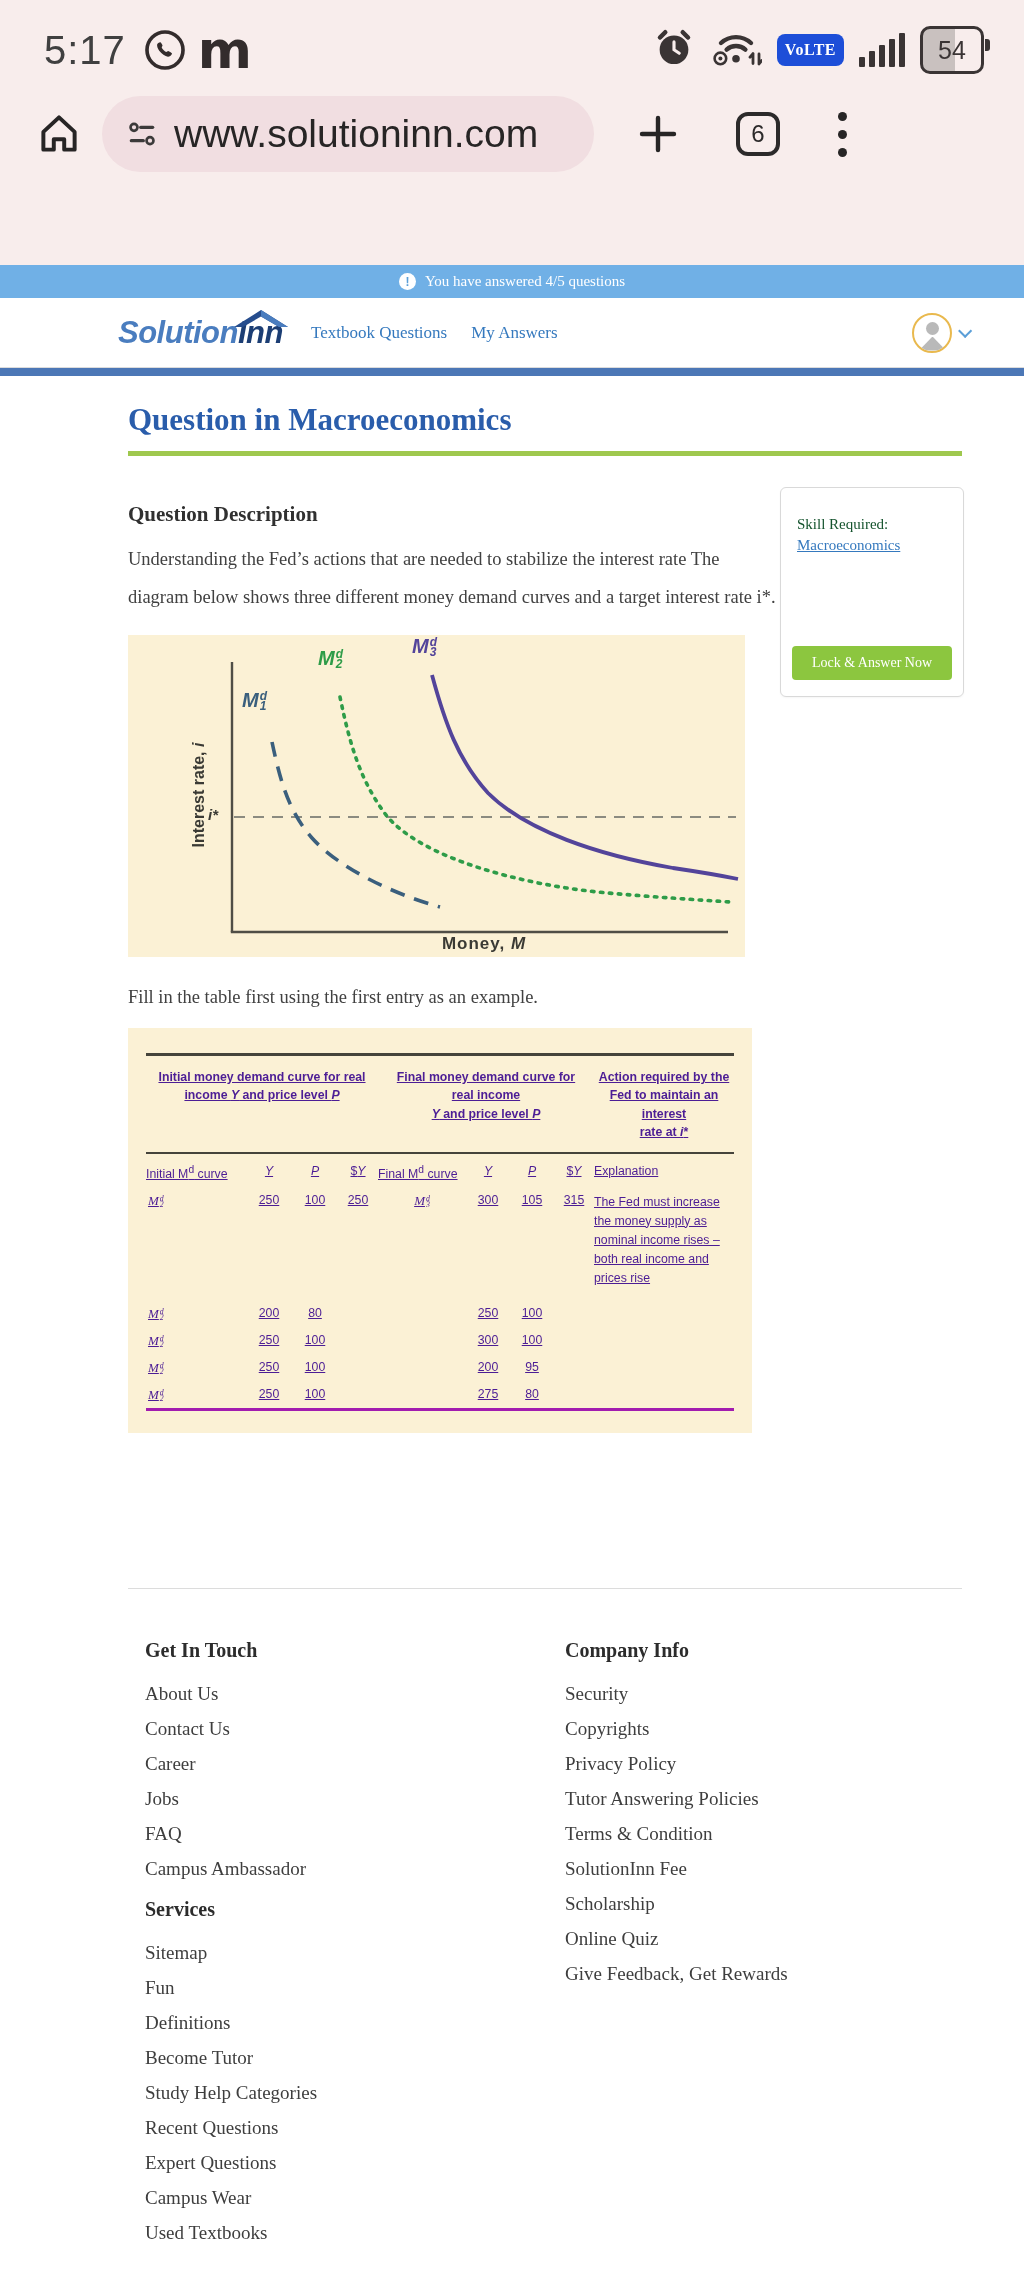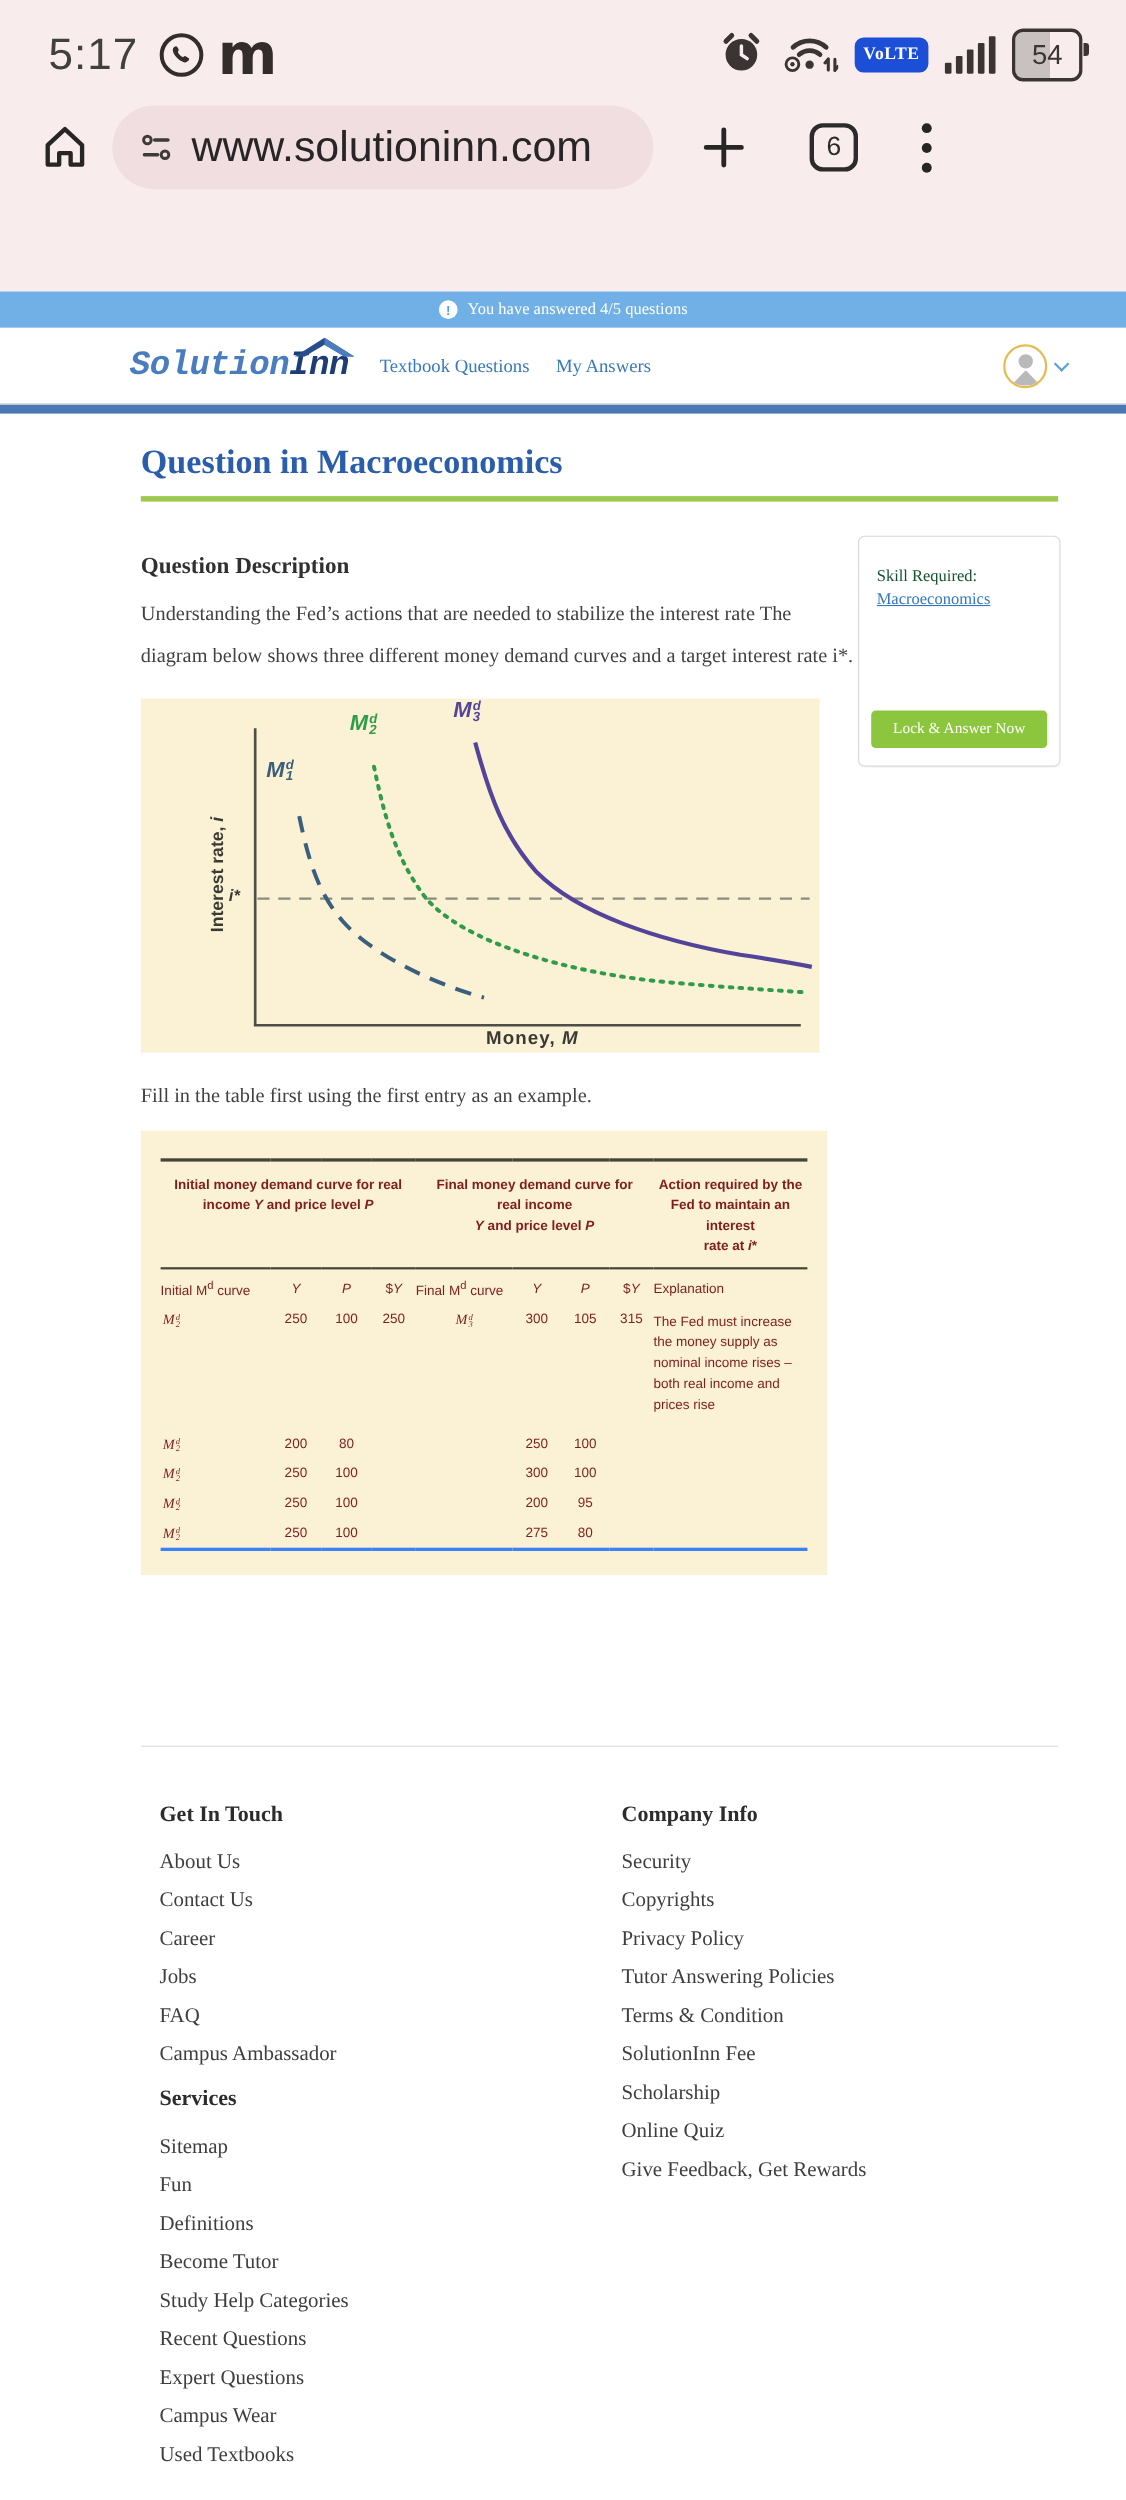--- a/index.html
+++ b/index.html
@@ -33,21 +33,21 @@
   .tabbox span { font-family:"Liberation Sans",sans-serif; font-size:24px; color:#2c2a2a; }
   .kebab { margin-left:58px; display:flex; flex-direction:column; gap:9px; }
   .kebab i { width:9px; height:9px; border-radius:50%; background:#272525; }
 
   
   .notif { height:33px; background:#70b0e6; display:flex; align-items:center; justify-content:center; gap:9px; }
   .notif .txt { color:#ffffff; font-size:15px; }
   .info-ic { width:17px; height:17px; border-radius:50%; background:#ffffff; color:#5b9fd8; font-weight:bold;
              font-family:"Liberation Sans",sans-serif; font-size:12px; display:flex; align-items:center; justify-content:center; }
   .site-header { height:69px; background:#fff; display:flex; align-items:center; padding-left:118px; }
-  .logo { position:relative; font-family:Liberation Mono, monospace; font-weight:bold; font-style:italic;
+  .logo { position:relative; font-family:Liberation Sans, sans-serif; font-weight:bold; font-style:italic;
           font-size:31px; letter-spacing:-0.5px; white-space:nowrap; }
   .logo .p1 { color:#4a7dbf; }
   .logo .p2 { color:#1c3e74; }
   .roof { position:absolute; top:-15px; right:-8px; }
   .mainnav { margin-left:28px; display:flex; gap:24px; }
   .mainnav a { font-size:17px; color:#3579be; text-decoration:none; }
   .account { margin-left:auto; margin-right:56px; display:flex; align-items:center; }
   .avatar { width:40px; height:40px; border:2px solid #e9b94e; border-radius:50%; position:relative; overflow:hidden; background:#fff; }
   .avatar .head { position:absolute; left:12px; top:7px; width:13px; height:13px; border-radius:50%; background:#b9b9b9; }
   .avatar .bod { position:absolute; left:5px; top:22px; width:27px; height:14px; background:#b9b9b9; clip-path:polygon(0 100%,50% 0,100% 100%); }
@@ -78,22 +78,22 @@
   .ylab { position:absolute; left:-8px; top:150px; width:160px; height:20px; text-align:center;
           transform:rotate(-90deg); font-family:"Liberation Sans",sans-serif; font-weight:bold; font-size:16px; color:#3a3a34; }
   .xlab { position:absolute; left:104px; top:299px; width:504px; text-align:center;
           font-family:"Liberation Sans",sans-serif; font-weight:bold; font-size:17px; letter-spacing:1px; color:#3a3a34; }
   .istar { position:absolute; left:80px; top:171px; font-family:"Liberation Sans",sans-serif; font-weight:bold; font-style:italic; font-size:15px; color:#3a3a34; }
 
   .fillnote { margin-top:30px; font-size:18.5px; color:#414141; }
 
   
   .tbox { margin-top:20px; width:624px; background:#fbf1d5; padding:25px 18px 22px; }
-  table.qt { width:588px; border-collapse:collapse; border-top:3px solid #45443b; border-bottom:3px solid #3b82f6;
-             font-family:"Liberation Sans","DejaVu Sans",sans-serif; font-size:12.3px; color:#7f1d1d; }
+  table.qt { width:588px; border-collapse:collapse; border-top:3px solid #45443b; border-bottom:3px solid #a21caf;
+             font-family:"Liberation Sans","DejaVu Sans",sans-serif; font-size:12.3px; color:#4c1d95;text-decoration:underline; }
   table.qt th, table.qt td { font-weight:normal; vertical-align:top; }
   tr.grow th { font-weight:bold; text-align:center; border-bottom:2px solid #45443b;
                padding:12px 2px 10px; line-height:1.5; white-space:pre-line; }
   tr.crow th { padding:10px 0 8px; text-align:center; }
   tr.crow th.c0, tr.crow th.c4, tr.crow th.c8 { text-align:left; }
   td.d { padding:4px 0 5px; text-align:center; }
   td.c0 { text-align:left; padding-left:2px; }
   td.c4 { text-align:center; }
   td.c8 { text-align:left; line-height:1.55; padding-bottom:14px; }
   td.c0, td.c4 { font-family:"Liberation Serif",serif; font-style:italic; font-size:13px; }

